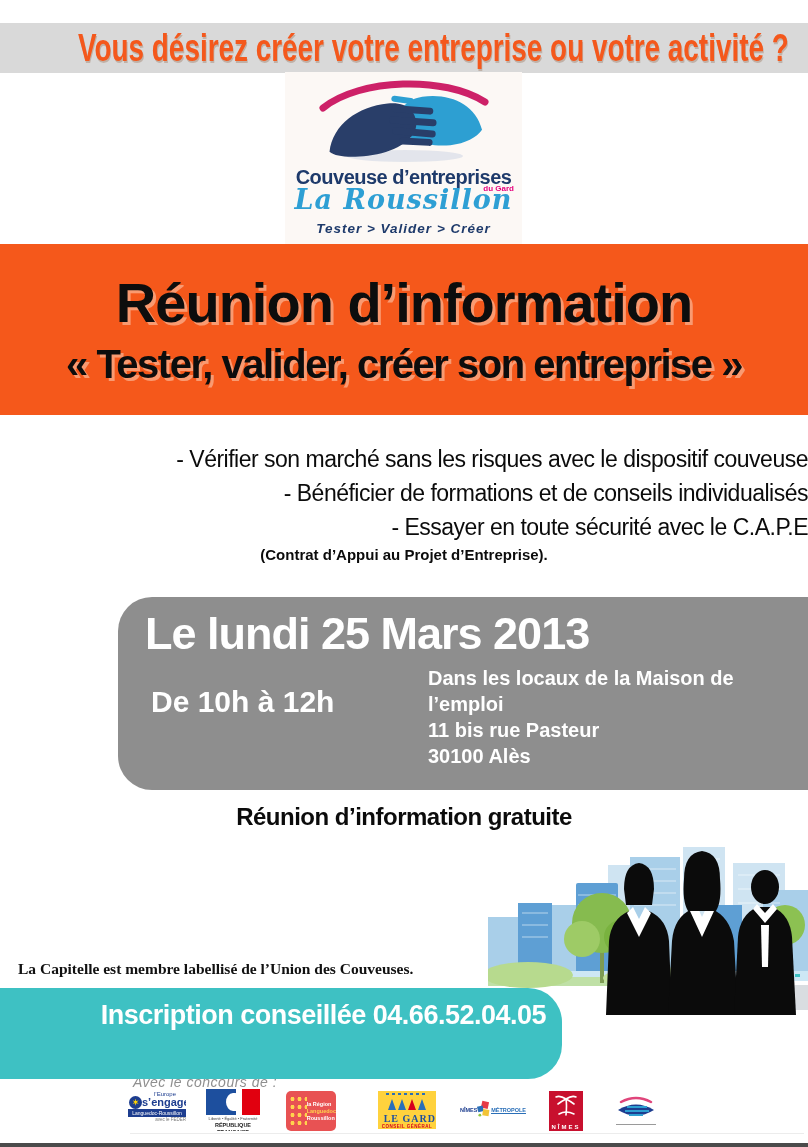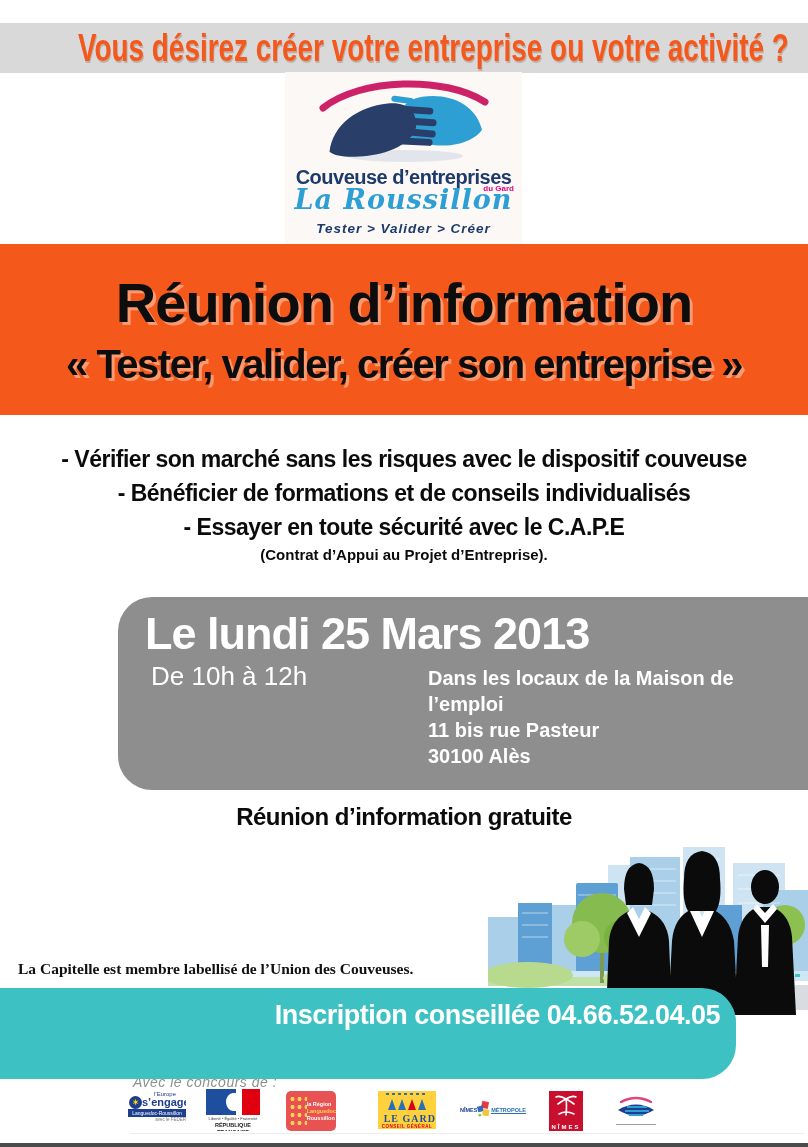--- a/index.html
+++ b/index.html
@@ -27,42 +27,42 @@
   
   .title-block{position:absolute;left:0;top:244px;width:808px;height:171px;background:#f5581b;
                display:flex;flex-direction:column;align-items:center;justify-content:center;}
   .title-main{font-size:56px;font-weight:800;color:#0d0d0d;letter-spacing:-1px;
               text-shadow:3px 3px 0 rgba(255,235,220,.45);line-height:1.1;}
   .title-sub{font-size:40px;font-weight:800;color:#0d0d0d;letter-spacing:-1.5px;
              text-shadow:3px 3px 0 rgba(255,235,220,.45);margin-top:8px;white-space:nowrap;}
 
   
   .bullets{position:absolute;left:0;top:442px;width:808px;text-align:center;color:#0b0b0b;}
-  .bullet-line{font-size:23px;font-weight:700;line-height:34px;letter-spacing:-.5px;}
+  .bullet-line{font-size:23px;font-weight:400;line-height:34px;letter-spacing:-.5px;text-align:right;}
   .bullet-note{font-size:15px;font-weight:800;margin-top:2px;}
 
   
   .event-block{position:absolute;left:118px;top:597px;width:690px;height:193px;background:#8e8e8e;
                border-radius:34px 0 0 34px;color:#ffffff;}
   .event-date{position:absolute;left:27px;top:11px;font-size:45px;font-weight:700;letter-spacing:-1px;}
-  .event-time{position:absolute;left:33px;top:64px;font-size:26px;font-weight:400;}
+  .event-time{position:absolute;left:33px;top:88px;font-size:30px;font-weight:700;}
   .event-location{position:absolute;left:310px;top:68px;font-size:20px;font-weight:700;line-height:26px;}
 
   
   .free-note{position:absolute;left:0;top:803px;width:808px;text-align:center;font-size:24px;
              font-weight:800;color:#0b0b0b;letter-spacing:-.5px;}
 
   
   .city{position:absolute;left:488px;top:845px;width:320px;height:170px;z-index:1;}
 
   
   .membership-note{position:absolute;left:18px;top:960px;font-size:15.5px;font-weight:600;color:#111;font-family:Liberation Serif, serif;}
 
   
-  .reg-banner{position:absolute;left:0;top:988px;width:736px;height:91px;background:#3ec1c3;
+  .reg-banner{position:absolute;left:0;top:988px;width:562px;height:91px;background:#3ec1c3;
               border-radius:0 34px 34px 0;z-index:2;}
   .reg-banner span{position:absolute;right:16px;top:12px;font-size:27px;font-weight:800;
                    color:#ffffff;letter-spacing:-.5px;white-space:nowrap;}
 
   
   .partners-label{position:absolute;left:133px;top:1074px;font-size:14px;font-style:italic;
                   color:#8f8f8f;letter-spacing:.5px;}
   .partners{position:absolute;left:128px;top:1089px;width:560px;height:46px;}
   .partners-rule{position:absolute;left:130px;top:1133px;width:674px;height:1px;background:#ececec;}
   .plogo{position:absolute;overflow:hidden;}

